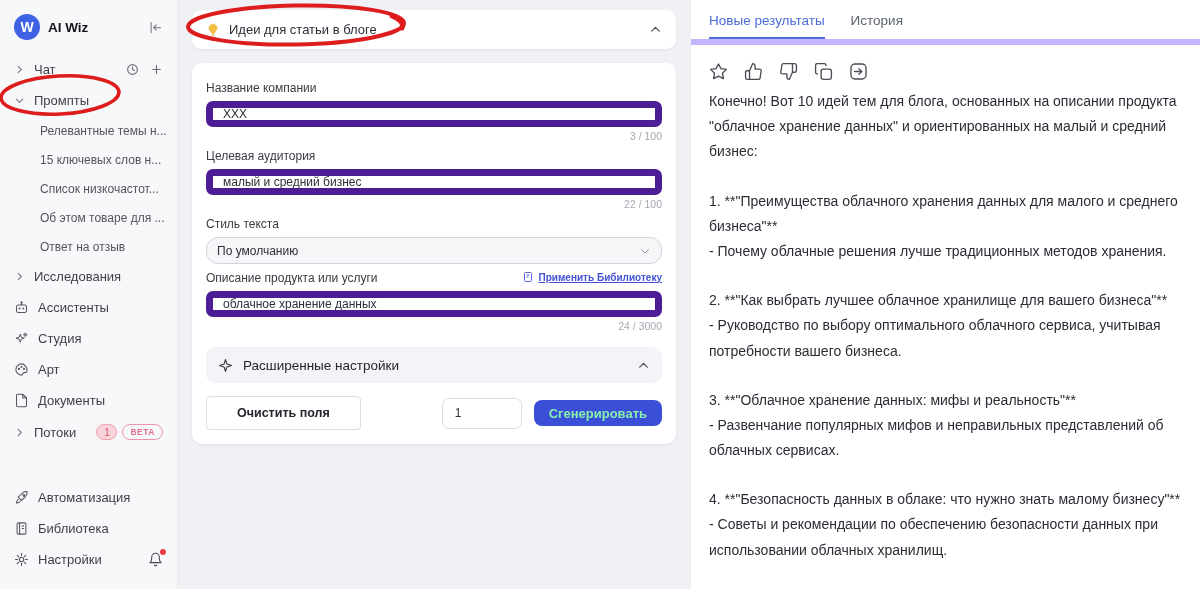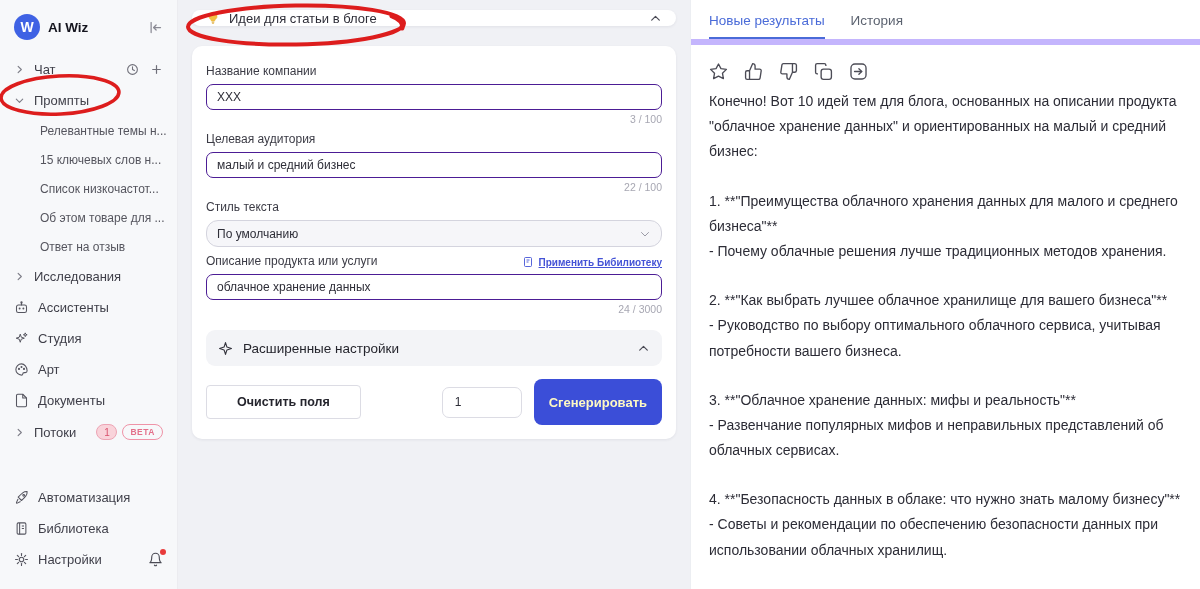--- a/index.html
+++ b/index.html
@@ -26,47 +26,47 @@
   .badge-count { background:#f9d3da; color:#d8506c; border:1px solid #eda4b4; font-size:10px;
                  min-width:21px; height:16px; border-radius:9px; display:flex; align-items:center; justify-content:center; }
   .badge-beta { border:1px solid #ef93a7; color:#e3708a; font-size:8.5px; padding:2px 7px;
                 border-radius:9px; letter-spacing:.5px; font-weight:bold; }
   .spacer { flex:1; }
   .bell-wrap { position:relative; display:flex; color:#4a4a54; cursor:pointer; }
   .bell-dot { position:absolute; top:-3px; right:-3px; width:6px; height:6px; background:#e83b3b; border-radius:50%; }
 
   
   .middle { width:512px; background:#f0f1f5; padding:10px 14px; position:relative; }
-  .header-card { background:#fff; border-radius:9px; height:16px; display:flex; align-items:center;
+  .header-card { background:#fff; border-radius:9px; height:39px; display:flex; align-items:center;
                  padding:0 14px; gap:9px; box-shadow:0 1px 3px rgba(25,25,50,.07); cursor:pointer; }
   .header-title { flex:1; font-size:13px; color:#2d2d37; }
   .chevron-up { color:#4a4a55; display:flex; }
-  .form-card { background:#fff; border-radius:10px; margin-top:20px; padding:11px 14px 14px;
+  .form-card { background:#fff; border-radius:10px; margin-top:14px; padding:11px 14px 14px;
                box-shadow:0 1px 3px rgba(25,25,50,.07); }
   .f-label { font-size:12px; color:#3b3b45; margin:7px 0 6px; }
-  .f-label-row { display:flex; align-items:flex-end; justify-content:space-between; margin:7px 0 6px; }
+  .f-label-row { display:flex; align-items:flex-start; justify-content:space-between; margin:7px 0 6px; }
   .lib-link { display:flex; gap:5px; align-items:center; color:#4453d6; font-size:10px;
               text-decoration:underline; cursor:pointer; font-weight:bold; }
-  .t-input { width:100%; height:26px; border:1px solid #4c1d95; border-radius:7px; padding:0 10px;
+  .t-input { width:100%; height:26px; border:7px solid #4c1d95; border-radius:7px; padding:0 10px;
              font-size:12px; color:#2e2e38; background:#fff; font-family:inherit; }
   .counter { text-align:right; font-size:10.5px; color:#a7a7b2; margin-top:3px; }
   .select-box { height:27px; border:1px solid #d4d4de; border-radius:12px; background:#f6f6f9;
                 display:flex; align-items:center; justify-content:space-between; padding:0 10px;
                 font-size:12px; color:#2e2e38; cursor:pointer; }
   .select-box .sel-chev { color:#9b9ba6; display:flex; }
   .advanced { margin-top:15px; background:#f3f4f7; border-radius:9px; height:36px; display:flex;
               align-items:center; gap:10px; padding:0 12px; cursor:pointer; }
   .advanced-label { flex:1; font-size:13.5px; color:#25252d; font-weight:500; }
   .adv-ic { color:#33333d; display:flex; }
   .actions { display:flex; align-items:center; margin-top:13px; gap:12px; }
   .btn-clear { height:34px; padding:0 30px; background:#fff; border:1px solid #dcdce4; border-radius:4px;
                font-size:12.5px; color:#25252d; font-weight:bold; cursor:pointer; font-family:inherit; }
   .count-input { width:80px; height:31px; margin-left:auto; border:1px solid #dcdce4; border-radius:7px;
                  padding:0 12px; font-size:12px; color:#2e2e38; font-family:inherit; }
-  .btn-generate { height:46px; padding:0 15px; background:#3b4ed8; color:#fef9c3; border:none; border-radius:8px;
+  .btn-generate { height:26px; padding:0 15px; background:#3b4ed8; color:#86efac; border:none; border-radius:8px;
                   font-size:13px; font-weight:bold; cursor:pointer; font-family:inherit; }
 
   
   .right { flex:1; background:#fff; border-left:1px solid #eceef2; display:flex; flex-direction:column; overflow:hidden; }
   .tabs { display:flex; gap:26px; padding:13px 18px 0; border-bottom:6px solid #c4b5fd; }
   .tab { font-size:13.5px; padding-bottom:11px; cursor:pointer; }
   .tab.active { color:#4a6bd8; box-shadow:inset 0 -2px 0 #4a6bd8; }
   .tab.inactive { color:#5c6370; }
   .result-toolbar { display:flex; gap:16px; padding:17px 18px 2px; color:#4c4c56; align-items:center; }
   .tool-ic { display:flex; cursor:pointer; }

